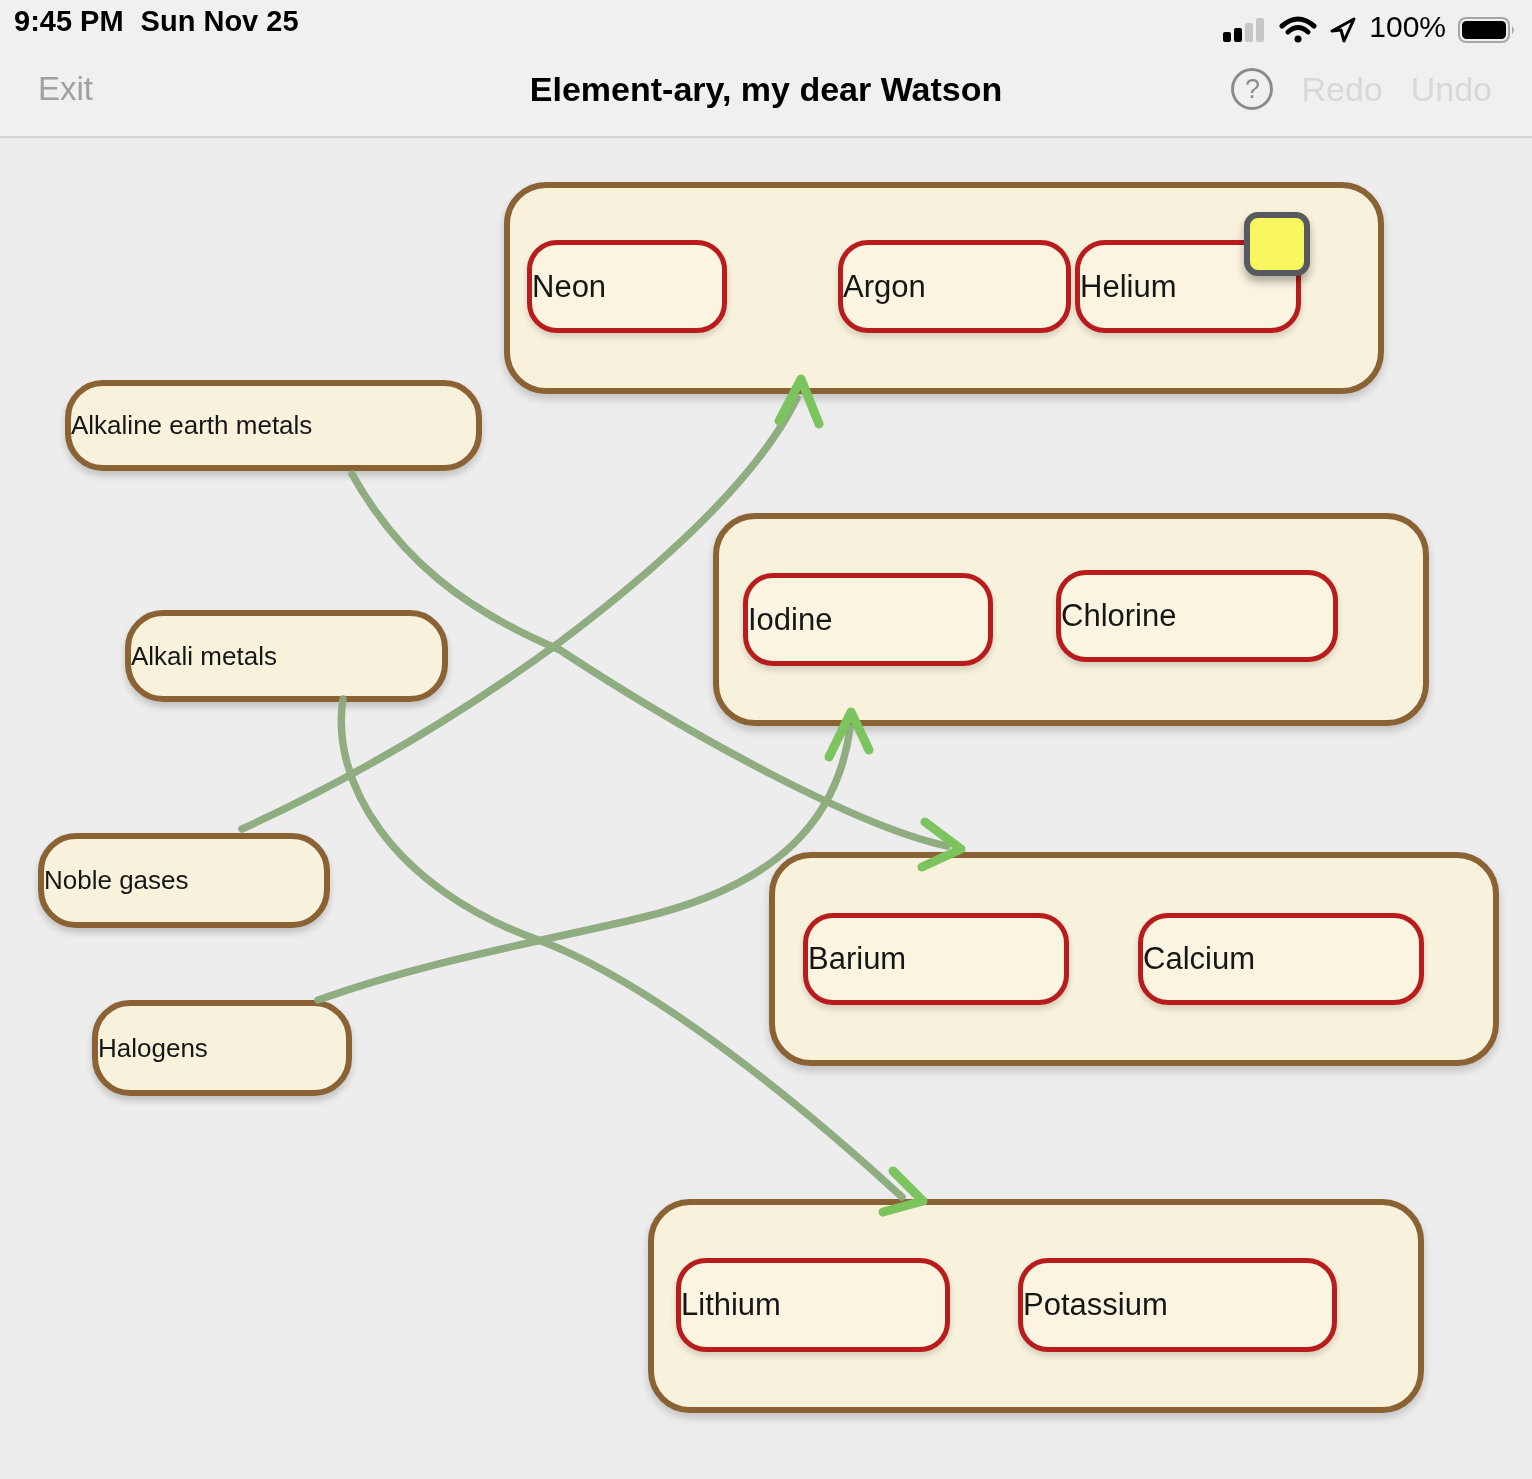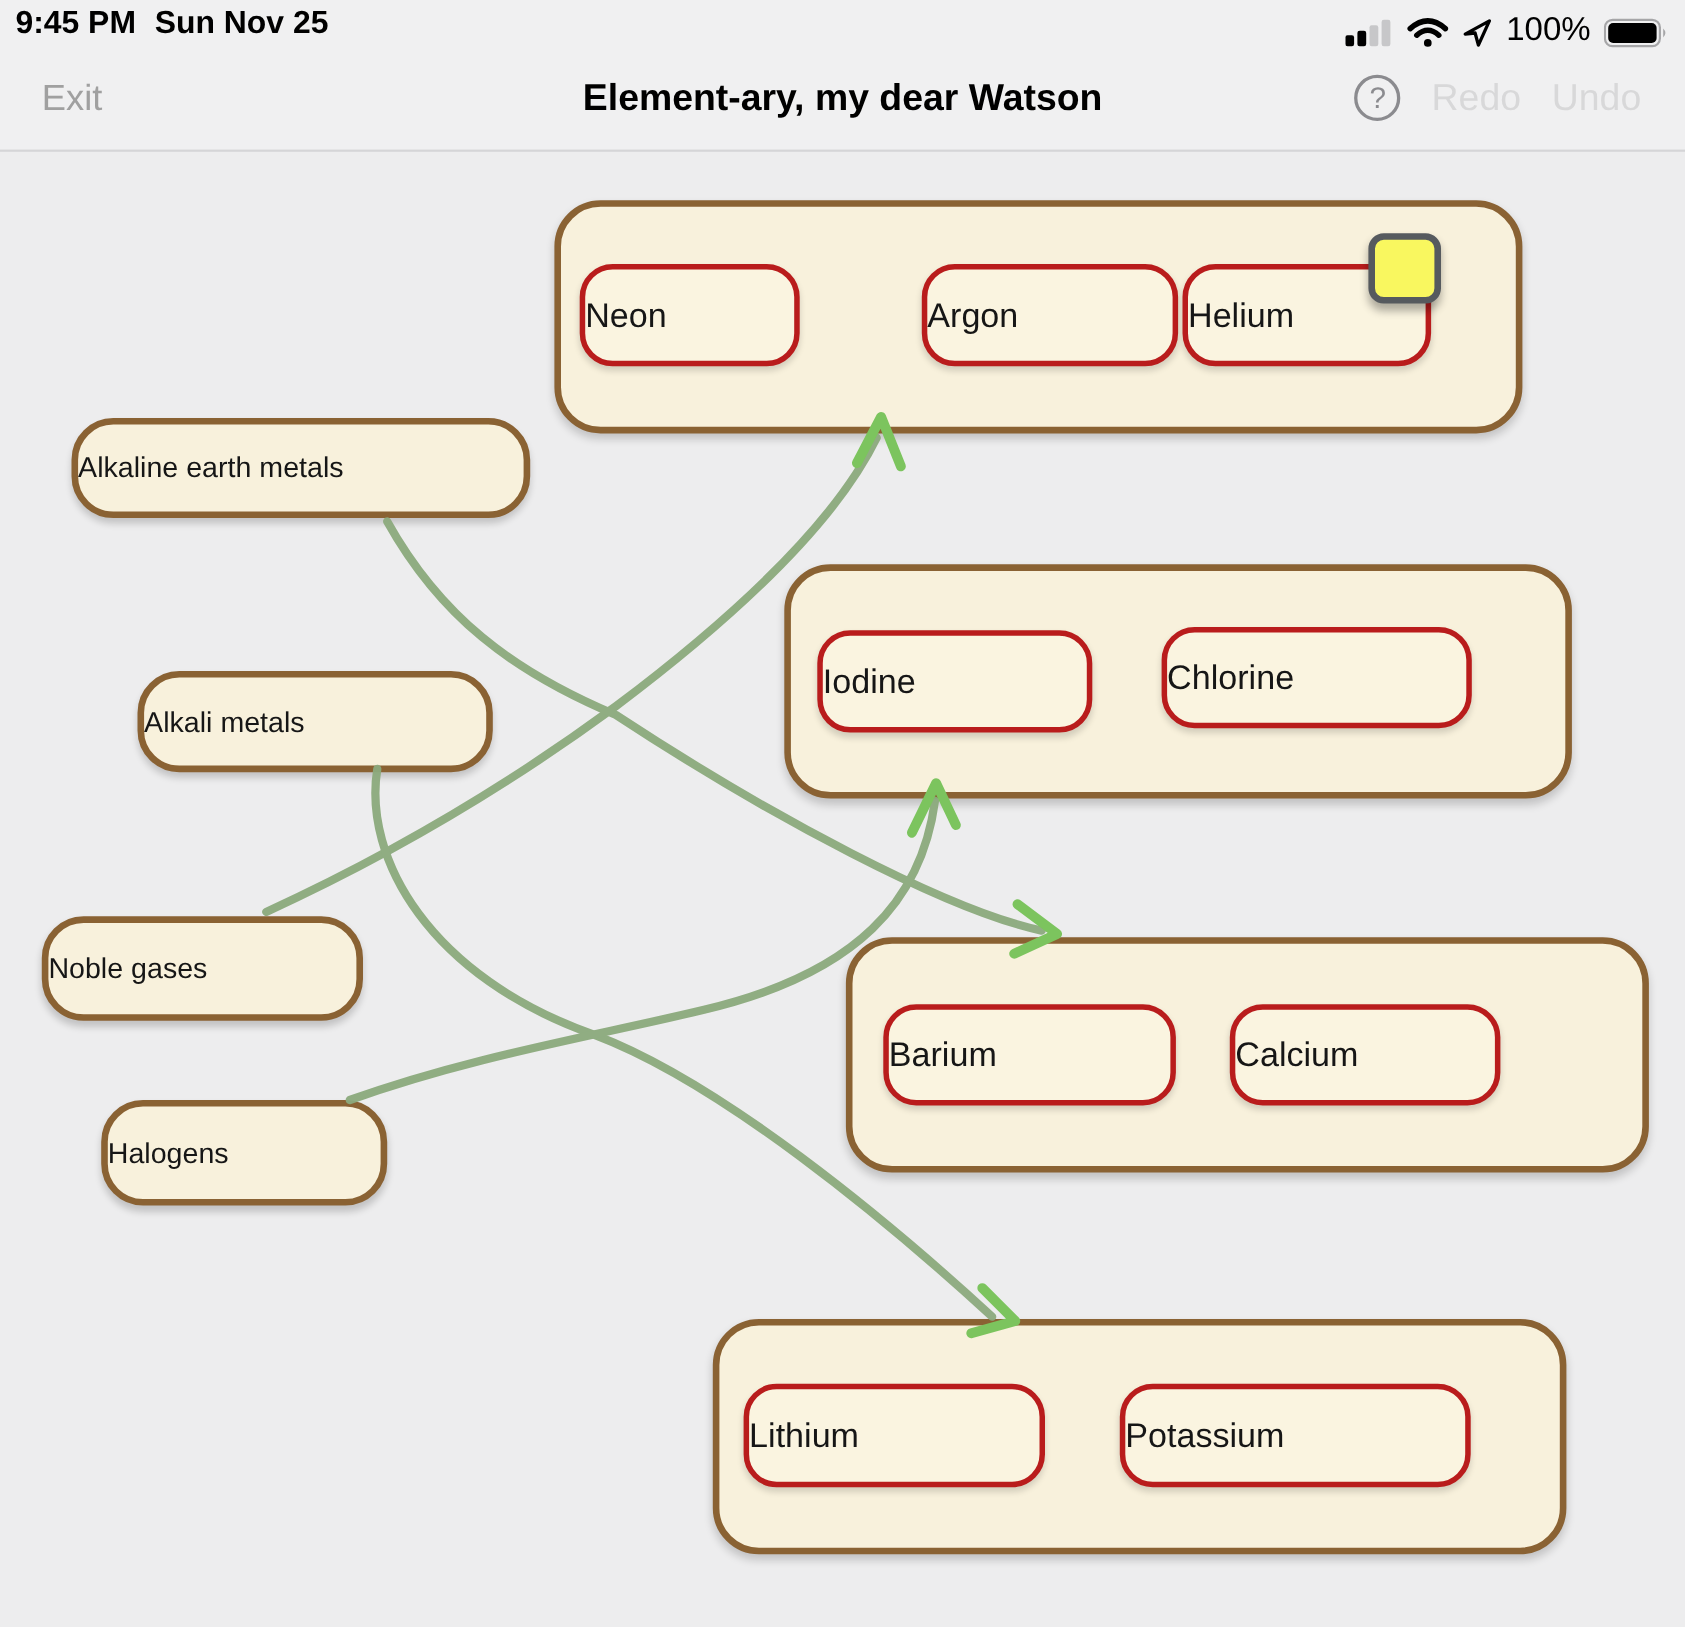--- a/index.html
+++ b/index.html
@@ -160,21 +160,21 @@
     </div>
     <div class="pill" style="left:337px;top:51px;width:282px;height:92px;">
       <span>Chlorine</span>
     </div>
   </div>
 
   <div class="group" style="left:745px;top:852px;width:730px;height:214px;margin-left:24px;">
     <div class="pill" style="left:28px;top:55px;width:266px;height:92px;">
       <span>Barium</span>
     </div>
-    <div class="pill" style="left:343px;top:55px;width:246px;height:92px;">
+    <div class="pill" style="left:363px;top:55px;width:286px;height:92px;">
       <span>Calcium</span>
     </div>
   </div>
 
   <div class="group" style="left:648px;top:1199px;width:776px;height:214px;">
     <div class="pill" style="left:22px;top:53px;width:274px;height:94px;">
       <span>Lithium</span>
     </div>
     <div class="pill" style="left:364px;top:53px;width:319px;height:94px;">
       <span>Potassium</span>

